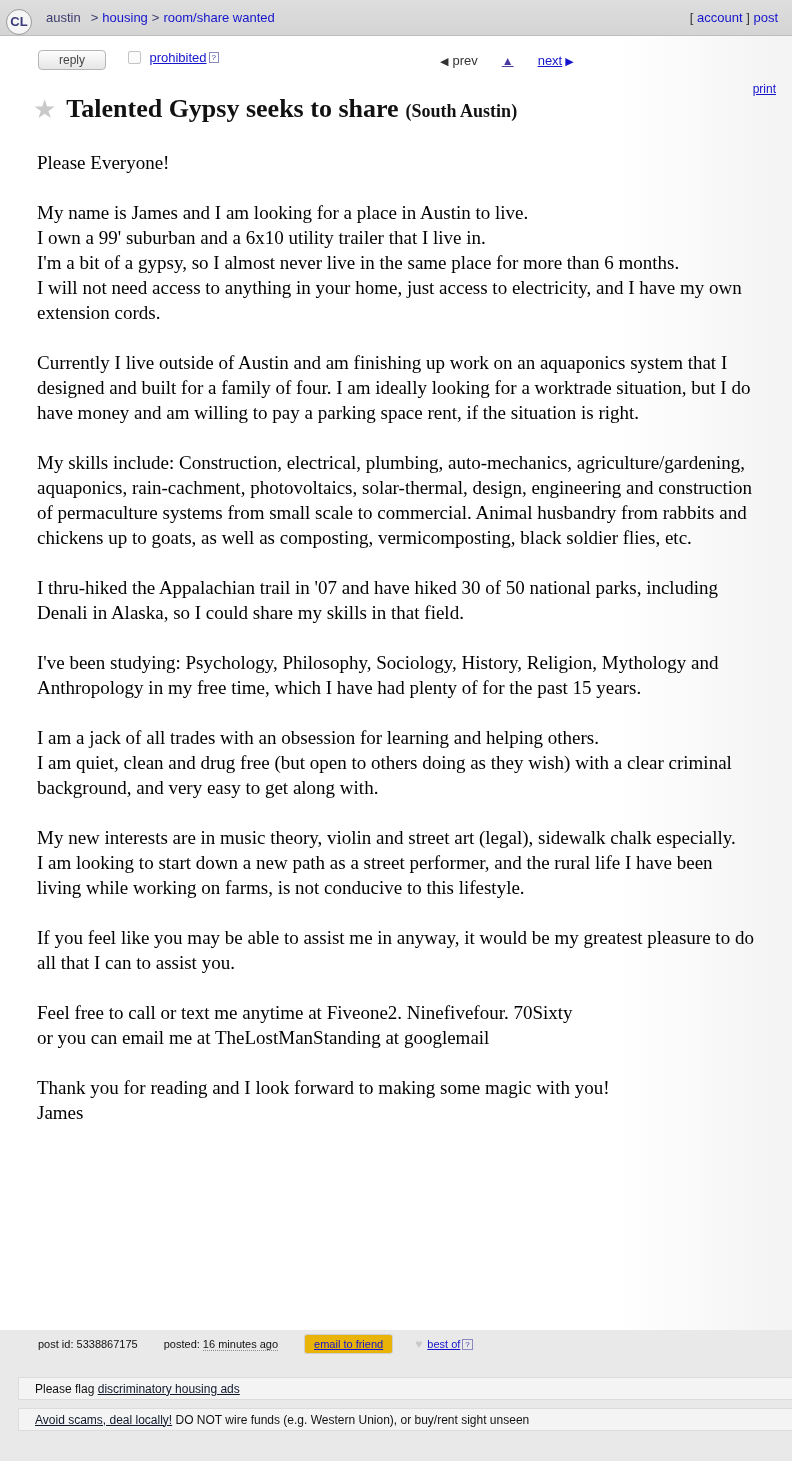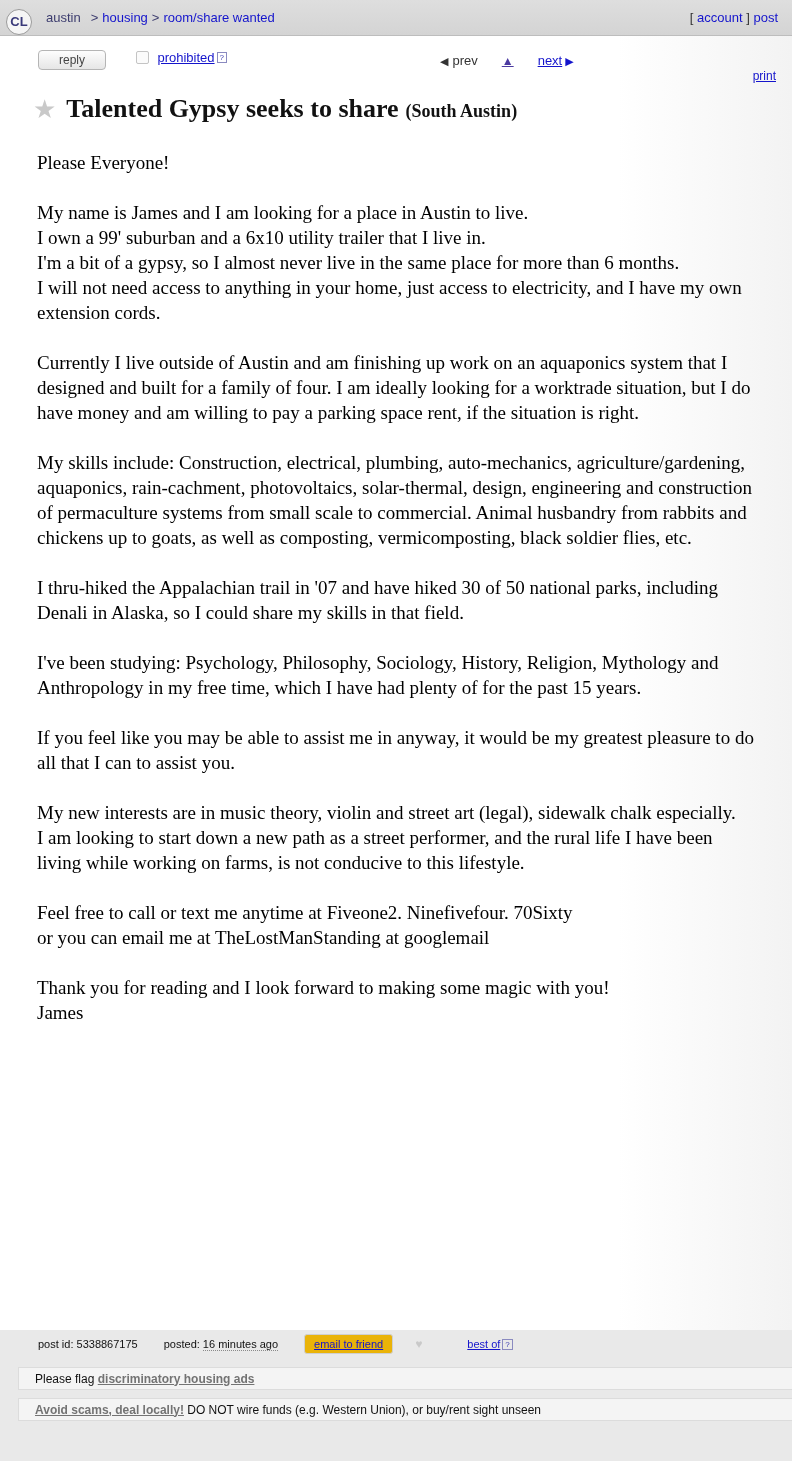--- a/index.html
+++ b/index.html
@@ -53,21 +53,21 @@
   .reply-btn {
     margin-left: 38px;
     min-width: 68px; height: 20px;
     border: 1px solid #b5b5b5;
     border-radius: 4px;
     background: linear-gradient(#fdfdfd, #e6e6e6);
     font-family: "Liberation Sans", sans-serif;
     font-size: 12px; color: #444;
     cursor: pointer;
   }
-  .prohibit-group { display: inline-flex; align-items: center; margin-left: 26px; }
+  .prohibit-group { display: inline-flex; align-items: center; margin-left: 18px; }
   .checkbox {
     width: 13px; height: 13px;
     border: 1px solid #c4c4c4;
     border-radius: 2px;
     background: #fbfbfb;
     display: inline-block;
     cursor: pointer;
     margin-right: 8px;
   }
   .prohibit-link { color: #1414cc; text-decoration: underline; font-size: 13px; }
@@ -88,21 +88,21 @@
     display: flex; align-items: center; gap: 24px;
   }
   .prev { color: #333; }
   .prev .tri { font-size: 11px; margin-right: 4px; }
   .up-arrow { color: #4b3aa0; text-decoration: underline; font-size: 12px; }
   .next { color: #1414cc; }
   .next .lbl { text-decoration: underline; }
   .next .tri { font-size: 11px; margin-left: 3px; }
   .print-link {
     position: absolute;
-    right: 16px; top: 33px;
+    right: 16px; top: 46px;
     font-size: 12px;
     color: #1414cc;
     text-decoration: underline;
   }
 
   
   .title-row {
     margin: 22px 0 0 33px;
     display: flex; align-items: baseline;
   }
@@ -149,36 +149,36 @@
   .posted-time { border-bottom: 1px dotted #8a8a8a; text-align: center; }
   .email-friend-btn {
     border: 1px solid #cfcfcf;
     border-radius: 3px;
     background: #eab308;
     padding: 3px 9px;
     margin-right: 22px;
   }
   .email-friend-btn a { color: #1414cc; text-decoration: underline; font-size: 11px; }
   .heart { color: #c9c9c9; font-size: 12px; margin-right: 5px; }
-  .bestof-link { color: #1414cc; text-decoration: underline; font-size: 11px; margin-left: 40px; }
+  .bestof-link { color: #1414cc; text-decoration: underline; font-size: 11px; }
 
   .notice-bar {
     margin: 0 0 0 18px;
     background: #f4f4f4;
     border: 1px solid #dcdcdc;
     border-right: none;
     height: 23px;
     display: flex; align-items: center;
     padding-left: 16px;
     font-size: 12px;
     color: #111;
   }
-  .notice-bar.first { margin-top: 13px; }
+  .notice-bar.first { margin-top: 23px; }
   .notice-bar.second { margin-top: 8px; }
-  .notice-link { color: #737373; text-decoration: underline; white-space: pre; font-weight: bold; }
+  .notice-link { color: #0f172a; text-decoration: underline; white-space: pre; }
   .notice-text { white-space: pre; }
 </style>
 </head>
 <body>
 
 <div class="topbar">
   <div class="cl-logo">CL</div>
   <a class="crumb-site">austin</a>
   <span class="crumb-sep">&gt;</span>
   <a class="crumb-link">housing</a>
@@ -217,22 +217,23 @@
     <span class="post-location">(South Austin)</span>
   </div>
 
   <div class="post-body">
       <p>Please Everyone!</p>
       <p>My name is James and I am looking for a place in Austin to live.<br>I own a 99' suburban and a 6x10 utility trailer that I live in.<br>I'm a bit of a gypsy, so I almost never live in the same place for more than 6 months.<br>I will not need access to anything in your home, just access to electricity, and I have my own extension cords.</p>
       <p>Currently I live outside of Austin and am finishing up work on an aquaponics system that I designed and built for a family of four. I am ideally looking for a worktrade situation, but I do have money and am willing to pay a parking space rent, if the situation is right.</p>
       <p>My skills include: Construction, electrical, plumbing, auto-mechanics, agriculture/gardening, aquaponics, rain-cachment, photovoltaics, solar-thermal, design, engineering and construction of permaculture systems from small scale to commercial. Animal husbandry from rabbits and chickens up to goats, as well as composting, vermicomposting, black soldier flies, etc.</p>
       <p>I thru-hiked the Appalachian trail in '07 and have hiked 30 of 50 national parks, including Denali in Alaska, so I could share my skills in that field.</p>
       <p>I've been studying: Psychology, Philosophy, Sociology, History, Religion, Mythology and Anthropology in my free time, which I have had plenty of for the past 15 years.</p>
+      <p>I am a jack of all trades with an obsession for learning and helping others.<br>I am quiet, clean and drug free (but open to others doing as they wish) with a clear criminal background, and very easy to get along with.</p>
+      <p>My new interests are in music theory, violin and street art (legal), sidewalk chalk especially.<br>I am looking to start down a new path as a street performer, and the rural life I have been living while working on farms, is not conducive to this lifestyle.</p>
       <p>If you feel like you may be able to assist me in anyway, it would be my greatest pleasure to do all that I can to assist you.</p>
-      <p>My new interests are in music theory, violin and street art (legal), sidewalk chalk especially.<br>I am looking to start down a new path as a street performer, and the rural life I have been living while working on farms, is not conducive to this lifestyle.</p>
       <p>Feel free to call or text me anytime at Fiveone2. Ninefivefour. 70Sixty<br>or you can email me at TheLostManStanding at googlemail</p>
       <p>Thank you for reading and I look forward to making some magic with you!<br>James</p>
     </div>
 
 </div>
 
 <div class="bottom">
 
   <div class="meta-row">
     <span class="meta-item"><span>post id: </span><span>5338867175</span></span>

